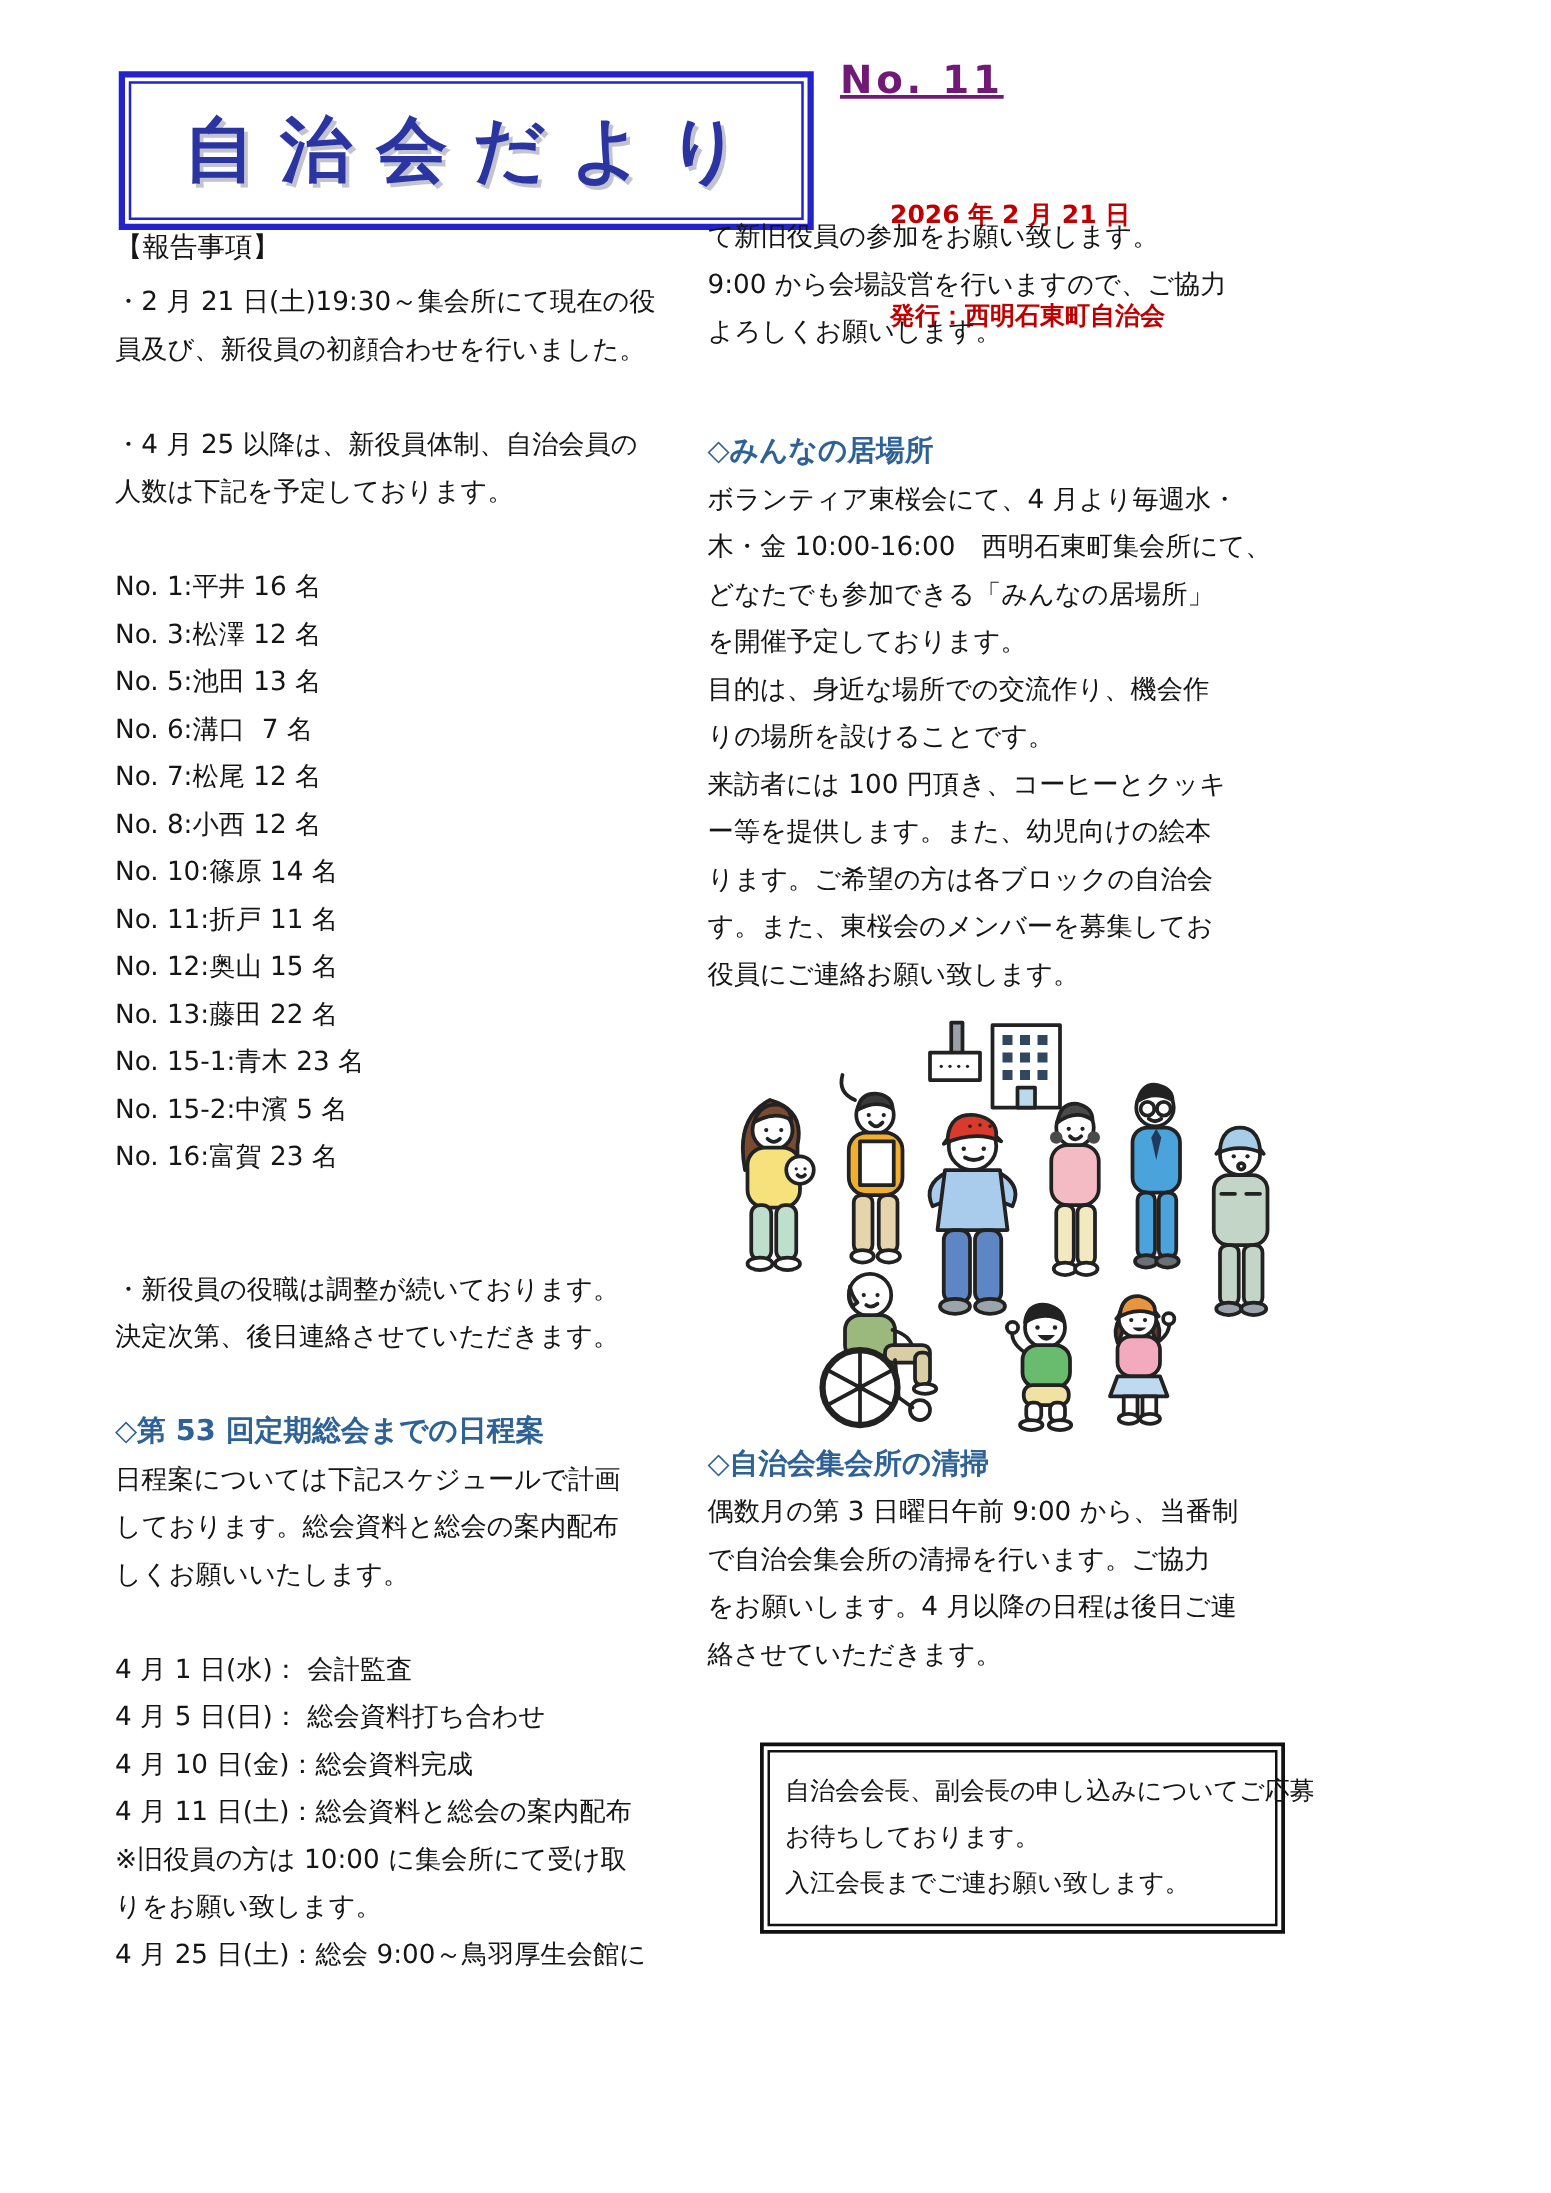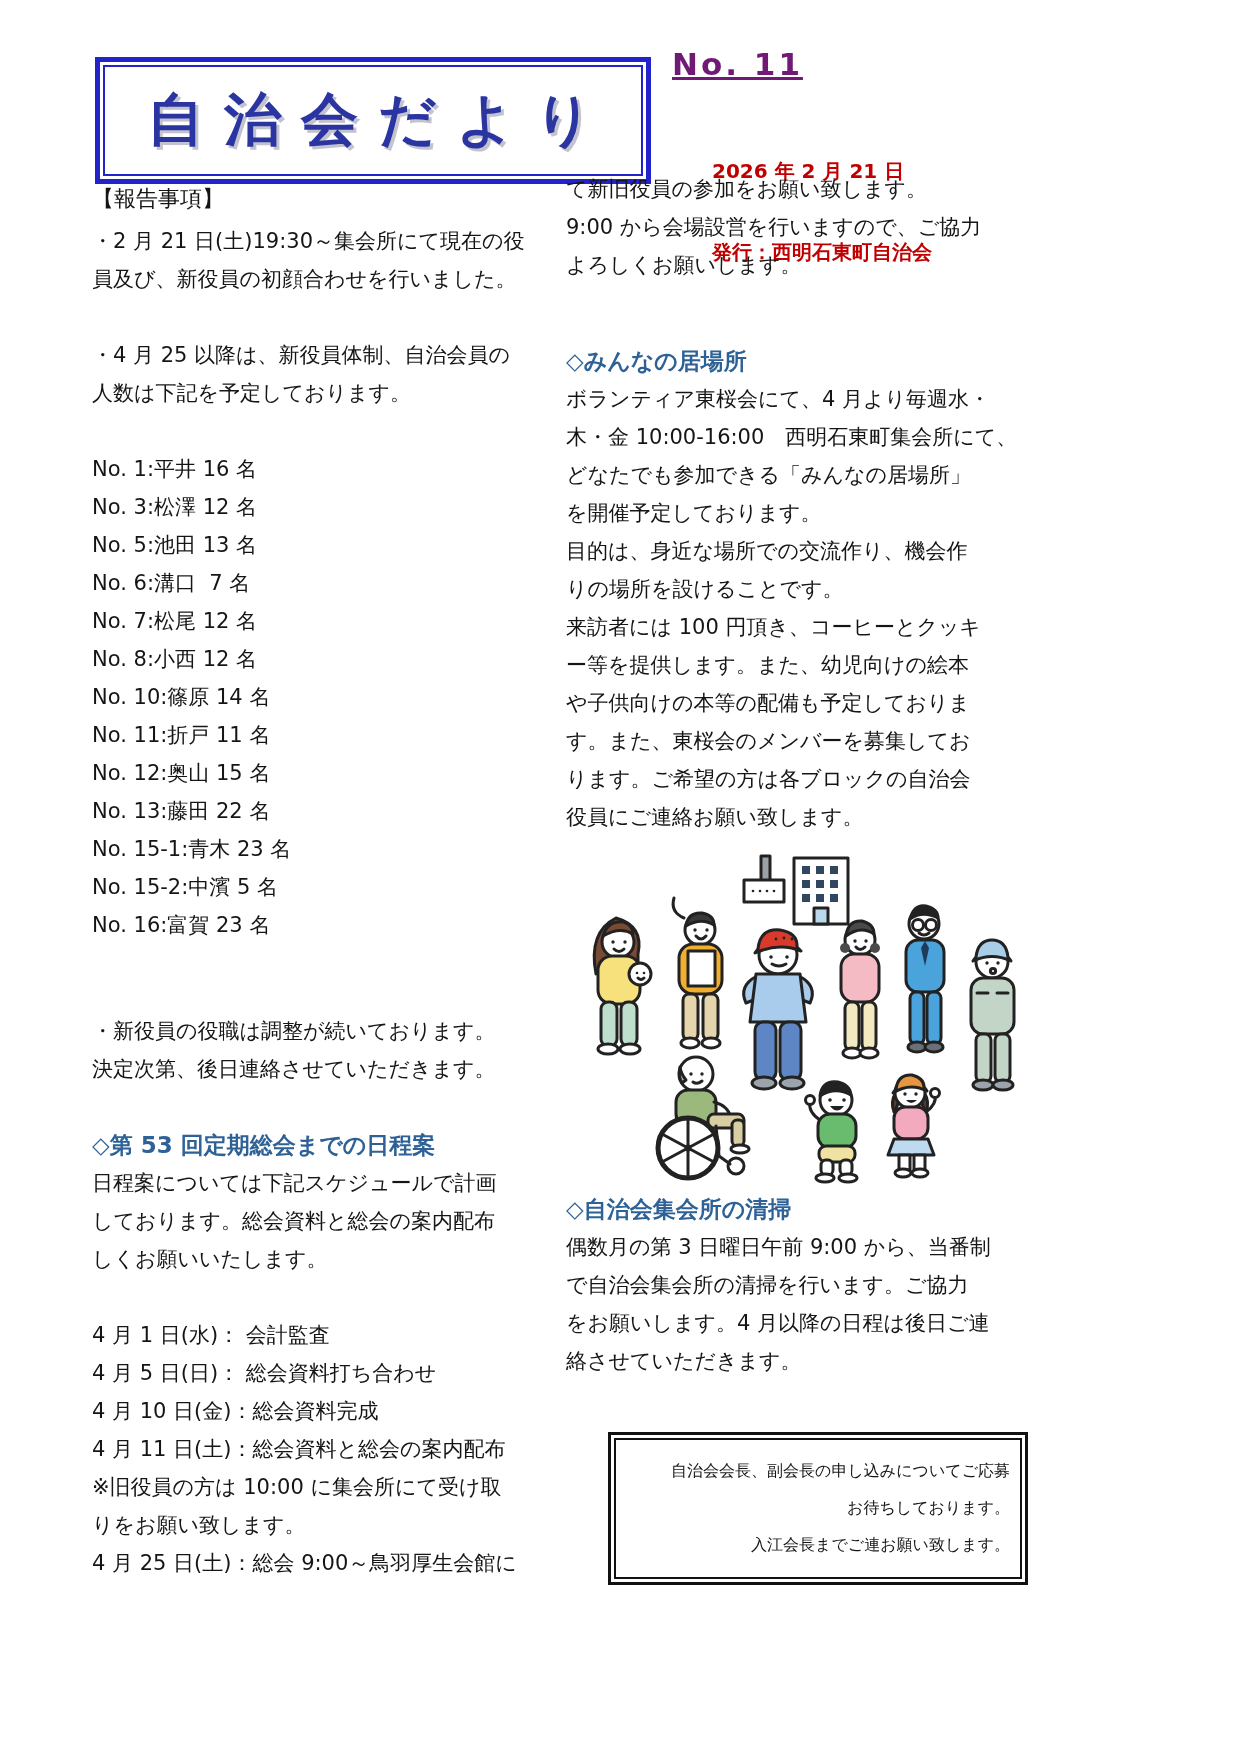--- a/index.html
+++ b/index.html
@@ -34,21 +34,21 @@
   .mt1 { margin-top:38px; }   
   .mt2 { margin-top:68px; }
 
   
   .crowd-wrap { margin:16px 0 2px 2px; }
 
   
   .notice-box { margin:52px 0 0 42px; width:420px; box-sizing:border-box;
                 border:3px solid #111; padding:3px; }
   .notice-inner { border:2px solid #111; padding:12px 10px 14px 12px; }
-  .notice-inner .body-line { font-size:16px; line-height:37px;text-align:right; }
+  .notice-inner .body-line { font-size:20px; line-height:37px; }
 </style>
 </head>
 <body>
 
 <div class="page">
 
   <div class="title-box">
     <div class="title-box-inner">
       <div class="title-text">自治会だより</div>
     </div>
@@ -131,23 +131,22 @@
     <div>
 
     <div class="body-line">ボランティア東桜会にて、4 月より毎週水・</div>
         <div class="body-line">木・金 10:00-16:00　西明石東町集会所にて、</div>
         <div class="body-line">どなたでも参加できる「みんなの居場所」</div>
         <div class="body-line">を開催予定しております。</div>
         <div class="body-line">目的は、身近な場所での交流作り、機会作</div>
         <div class="body-line">りの場所を設けることです。</div>
         <div class="body-line">来訪者には 100 円頂き、コーヒーとクッキ</div>
         <div class="body-line">ー等を提供します。また、幼児向けの絵本</div>
-        <div class="body-line">や子供向けの本等の配備も予定しておりま</div>
+        <div class="body-line">ります。ご希望の方は各ブロックの自治会</div>
         <div class="body-line">す。また、東桜会のメンバーを募集してお</div>
-        <div class="body-line">ります。ご希望の方は各ブロックの自治会</div>
         <div class="body-line">役員にご連絡お願い致します。</div>
       </div>
 
     <div class="crowd-wrap">
       <svg width="462" height="332" viewBox="0 0 462 332">
         <g fill="none" stroke="#222" stroke-width="3" stroke-linecap="round" stroke-linejoin="round">
 
           <g>
             <rect x="193" y="4" width="9" height="26" fill="#9aa2a8"></rect>
             <rect x="176" y="28" width="40" height="22" fill="#fff"></rect>

